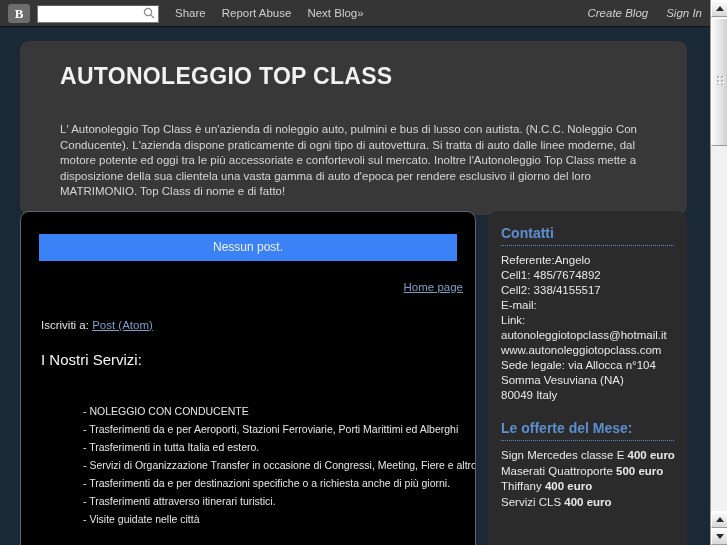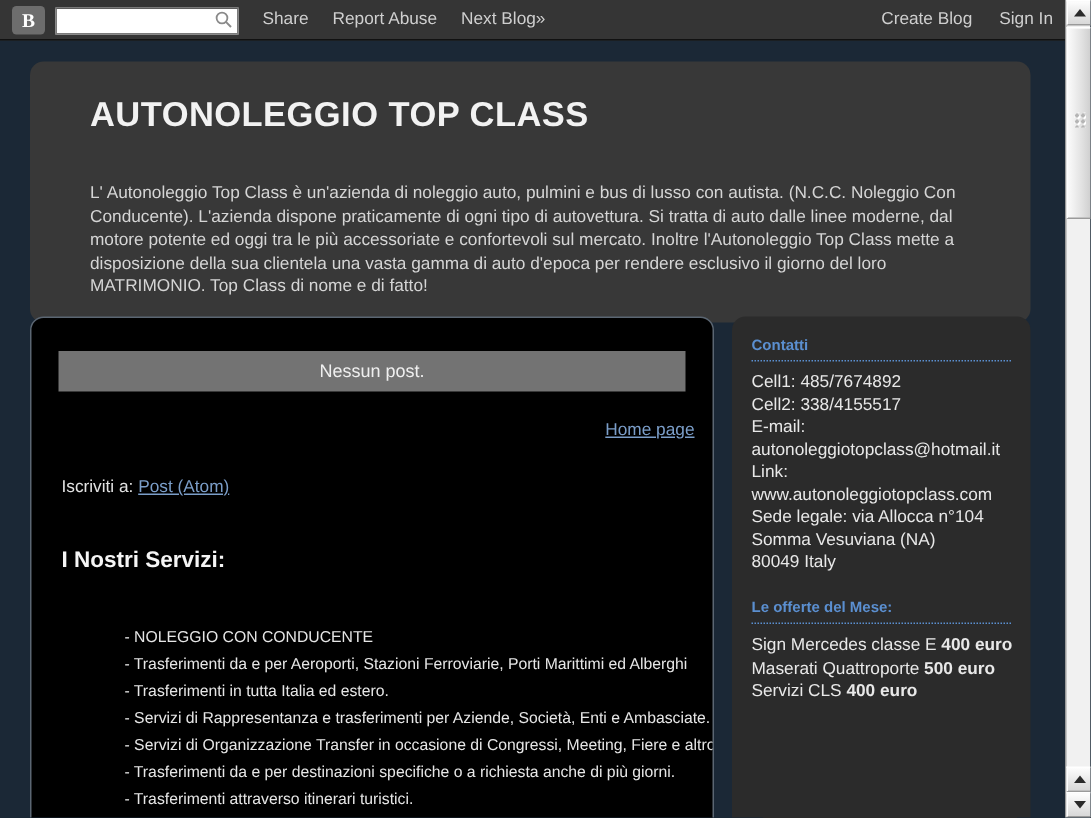--- a/index.html
+++ b/index.html
@@ -77,20 +77,21 @@
     color: #cfcfcf;
     font-size: 11.5px;
     text-decoration: none;
     margin-right: 16px;
     white-space: nowrap;
     cursor: pointer;
   }
   .nav-right {
     margin-left: auto;
     display: flex;
+    font-style: italic;
   }
   .nav-right .nav-link { margin-right: 0; margin-left: 18px; }
 
   
   #page {
     position: absolute;
     top: 27px; left: 0;
     width: 714px;
     bottom: 0;
     padding: 0;
@@ -129,21 +130,21 @@
     top: 184px;
     width: 456px;
     bottom: -40px;
     background: #000000;
     border: 1px solid #5b6672;
     border-radius: 9px;
     padding: 14px 12px 0 12px;
     overflow: hidden;
   }
   #no-post-bar {
-    background: #737373;
+    background: #3b82f6;
     color: #efefef;
     font-size: 12px;
     text-align: center;
     padding: 6px 0 7px 0;
     margin: 8px 6px 0 6px;
   }
   #home-page-row {
     text-align: right;
     margin-top: 16px;
   }
@@ -153,24 +154,24 @@
     text-decoration: underline;
     cursor: pointer;
   }
   #subscribe-row {
     margin-top: 24px;
     padding-left: 8px;
     font-size: 11.5px;
     color: #e2e2e2;
   }
   #services-title {
-    margin-top: 34px;
+    margin-top: 20px;
     padding-left: 8px;
     font-size: 15px;
-    font-weight: bold;
+    font-weight: normal;
     color: #f5f5f5;
   }
   #services-list {
     margin-top: 34px;
     padding-left: 50px;
     list-style: none;
   }
   #services-list li {
     font-size: 10.5px;
     line-height: 18px;
@@ -185,21 +186,21 @@
     top: 184px;
     width: 199px;
     bottom: -40px;
     background: #2b2b2b;
     border-radius: 9px;
     padding: 14px 13px 0 13px;
     overflow: hidden;
   }
   .widget-title {
     color: #5b8fd0;
-    font-size: 10px;
+    font-size: 14px;
     font-weight: bold;
     padding-bottom: 4px;
   }
   .widget-rule {
     border-bottom: 1px dotted #5b8fd0;
     margin-bottom: 7px;
   }
   .widget-body {
     font-size: 11.5px;
     line-height: 15px;
@@ -301,60 +302,64 @@
     </div>
     <div id="subscribe-row">
       <span>Iscriviti a:</span>
       <a class="link">Post (Atom)</a>
     </div>
     <div id="services-title">I Nostri Servizi:</div>
     <ul id="services-list">
       <li>- NOLEGGIO CON CONDUCENTE</li>
       <li>- Trasferimenti da e per Aeroporti, Stazioni Ferroviarie, Porti Marittimi ed Alberghi</li>
       <li>- Trasferimenti in tutta Italia ed estero.</li>
-      <li>- Servizi di Rappresentanza e trasferimenti per Aziende, Società, Enti e Ambasciate.</li>
       <li>- Servizi di Organizzazione Transfer in occasione di Congressi, Meeting, Fiere e altro.</li>
       <li>- Trasferimenti da e per destinazioni specifiche o a richiesta anche di più giorni.</li>
       <li>- Trasferimenti attraverso itinerari turistici.</li>
       <li>- Visite guidate nelle città</li>
 
     </ul>
   </div>
 
   <div id="sidebar">
 
     <div>
       <div class="widget-title">Contatti</div>
       <div class="widget-rule"></div>
       <div class="widget-body">
+        <span class="ln">Referente:Angelo</span>
         <span class="ln">Cell1: 485/7674892</span>
         <span class="ln">Cell2: 338/4155517</span>
         <span class="ln">E-mail:</span>
+        <span class="ln">Link:</span>
         <span class="ln">autonoleggiotopclass@hotmail.it</span>
-        <span class="ln">Link:</span>
         <span class="ln">www.autonoleggiotopclass.com</span>
         <span class="ln">Sede legale: via Allocca n°104</span>
         <span class="ln">Somma Vesuviana (NA)</span>
         <span class="ln">80049 Italy</span>
       </div>
     </div>
 
     <div class="offers-block">
       <div class="widget-title">Le offerte del Mese:</div>
       <div class="widget-rule"></div>
       <div>
         <span class="offer-line">
           <span>Sign Mercedes classe E</span>
           <b>400 euro</b>
         </span>
         <span class="offer-line">
           <span>Maserati Quattroporte</span>
           <b>500 euro</b>
         </span>
         <span class="offer-line">
+          <span>Thiffany</span>
+          <b>400 euro</b>
+        </span>
+        <span class="offer-line">
           <span>Servizi CLS</span>
           <b>400 euro</b>
         </span>
       </div>
     </div>
 
   </div>
 </div>
 
 <div id="scrollbar">

